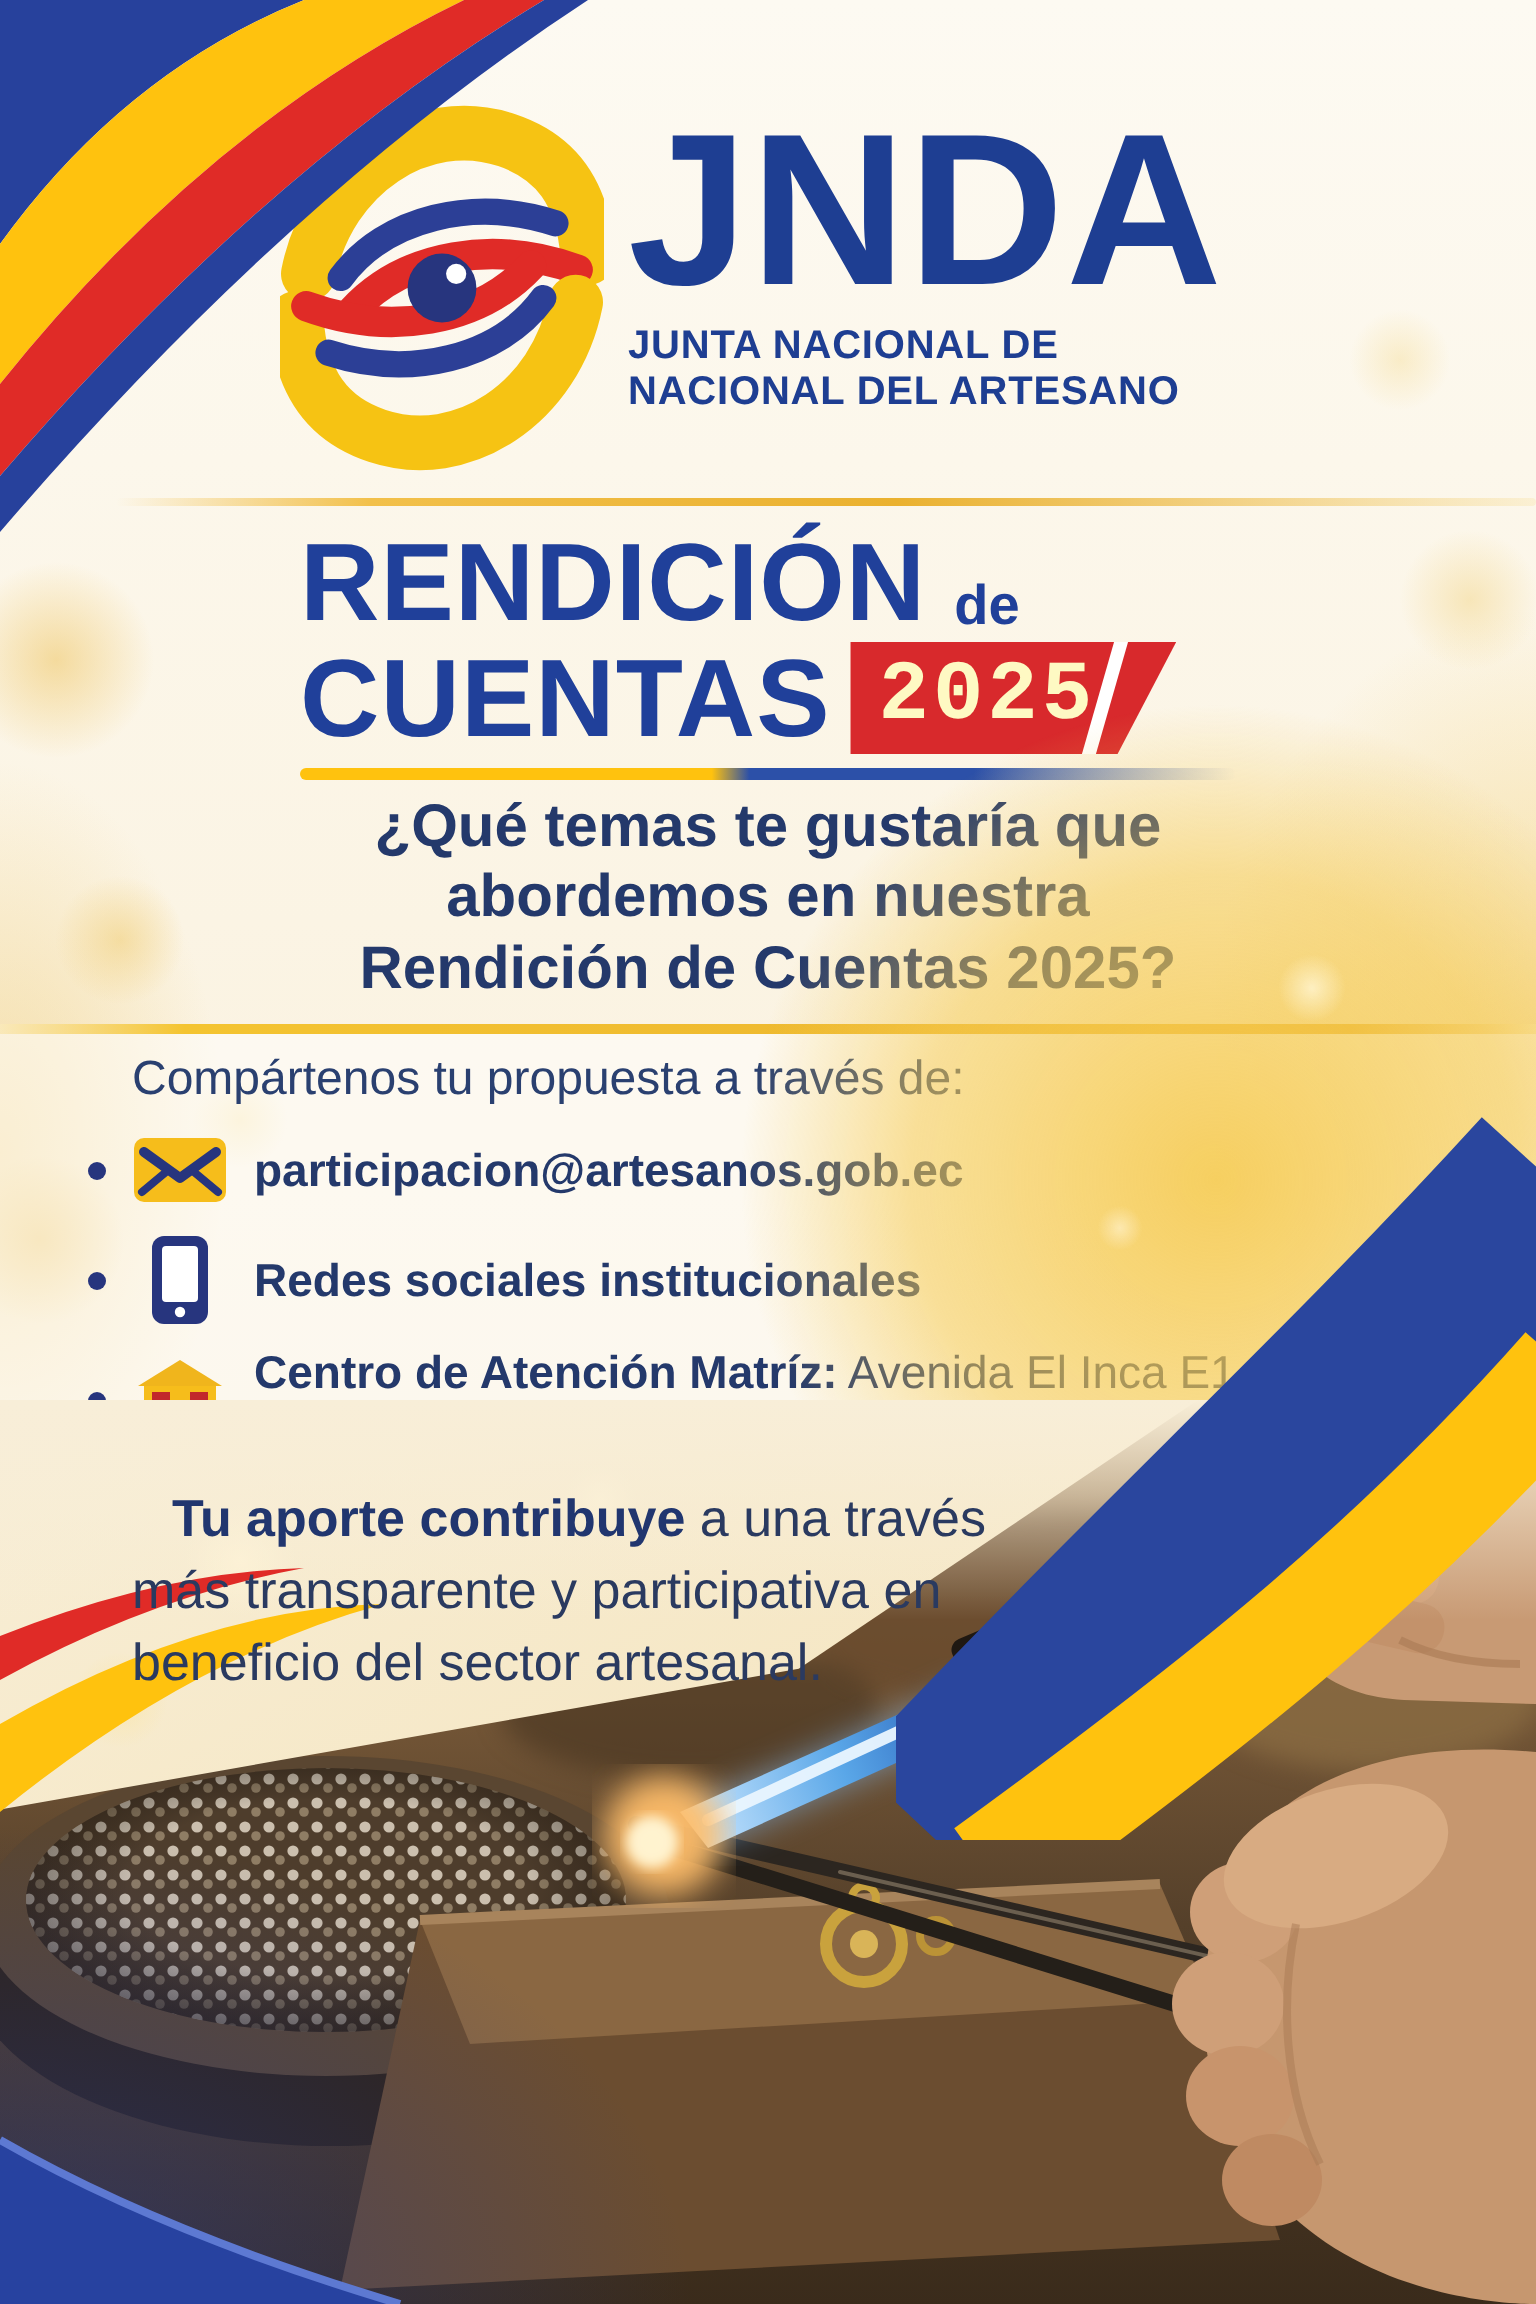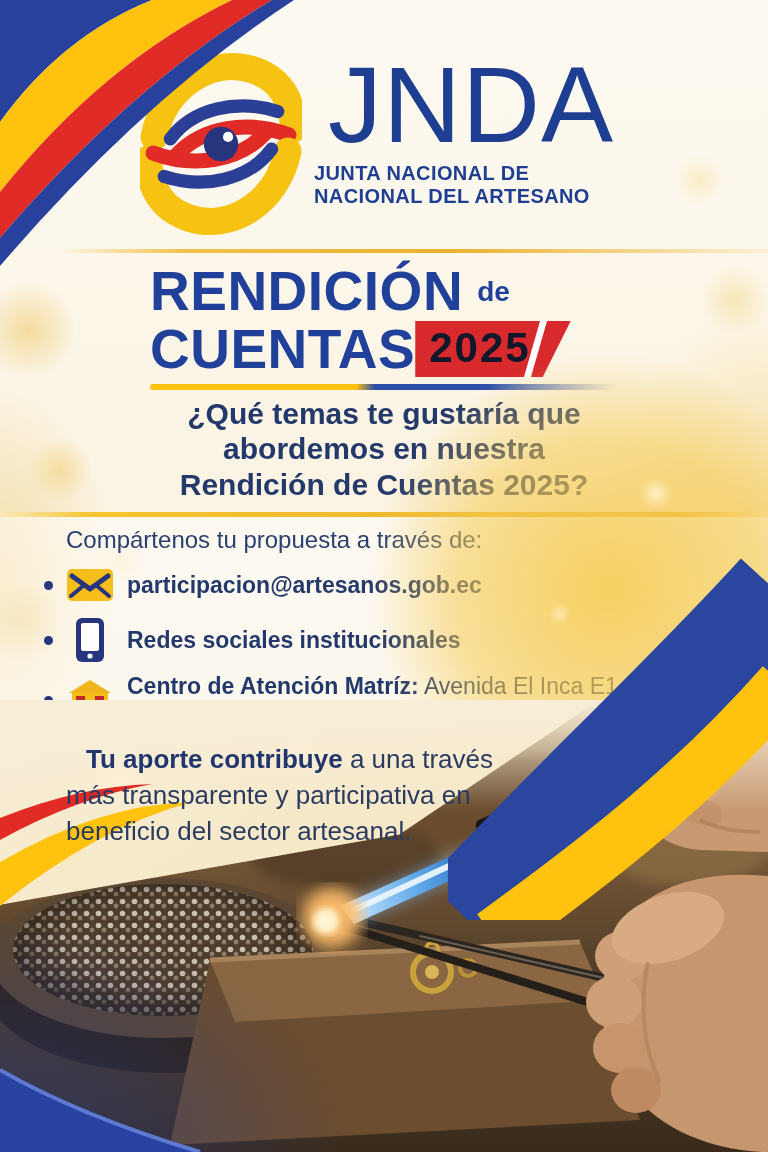--- a/index.html
+++ b/index.html
@@ -16,33 +16,33 @@
       radial-gradient(circle 50px at 735px 300px, rgba(240,205,112,.4), transparent 70%),
       radial-gradient(circle 36px at 700px 180px, rgba(243,214,130,.35), transparent 70%),
       radial-gradient(ellipse 150px 260px at 0% 50%, rgba(238,199,104,.5), transparent 75%),
       radial-gradient(ellipse 220px 300px at 100% 46%, rgba(242,200,90,.55), transparent 75%),
       linear-gradient(180deg,#fdfaf2 0%,#fbf4e4 40%,#f8eed8 75%,#f6ead0 100%);
   }
   .abs{position:absolute;}
   
   .logo-row{top:46px;left:140px;display:flex;align-items:flex-start;gap:12px;}
   .logo-text{padding-top:16px;}
-  .acronym{font-size:108px;line-height:.8;font-weight:400;color:#1e3e92;letter-spacing:1px;margin-left:14px;}
+  .acronym{font-size:108px;line-height:.8;font-weight:700;color:#1e3e92;letter-spacing:1px;}
   .orgname{margin-top:14px;font-size:20px;font-weight:700;color:#1e3e92;letter-spacing:.4px;line-height:1.14;}
   .divider-gold{top:249px;left:58px;width:710px;height:4px;border-radius:2px;
     background:linear-gradient(90deg,rgba(243,201,79,0),#f2c04a 18%,#eab12f 55%,rgba(243,201,79,.15) 100%);}
   
   .title-block{top:264px;left:150px;}
-  .t-line1{display:flex;align-items:center;gap:14px;}
+  .t-line1{display:flex;align-items:flex-end;gap:14px;}
   .t-big{font-size:55px;font-weight:800;color:#20409a;letter-spacing:.5px;line-height:1.0;}
   .t-small{font-size:28px;font-weight:600;color:#20409a;}
   .t-line2{display:flex;align-items:flex-end;margin-top:2px;}
-  .year-badge{position:relative;background:#d8292c;color:#0f172a;
+  .year-badge{position:relative;margin-left:10px;background:#d8292c;color:#fef9c3;
     font-size:42px;font-weight:800;letter-spacing:2px;padding:3px 40px 5px 14px;
-    clip-path:polygon(0 0,100% 0,82% 100%,0 100%);border-radius:0 0 22px 0;}
+    clip-path:polygon(0 0,100% 0,82% 100%,0 100%);border-radius:0 0 22px 0;font-family:Liberation Mono, monospace;}
   .year-badge .slash{position:absolute;right:32px;top:0;bottom:0;width:7px;background:#fff;transform:skewX(-16deg);}
   .t-underline{margin-top:7px;width:468px;height:6px;border-radius:3px;
     background:linear-gradient(90deg,#ffc20e 0 44%,#2c50a8 48% 72%,rgba(44,80,168,0) 100%);}
   
   .question{top:396px;left:0;width:768px;text-align:center;color:#24396b;
     font-size:30px;font-weight:700;line-height:1.18;}
   
   .panel{top:512px;left:0;width:768px;height:202px;background:rgba(255,255,255,.5);}
   .rule{position:absolute;left:0;width:768px;height:5px;
     background:linear-gradient(90deg,rgba(244,196,48,.2),#f4c430 12%,#eab12f 88%,rgba(244,196,48,.25));}

